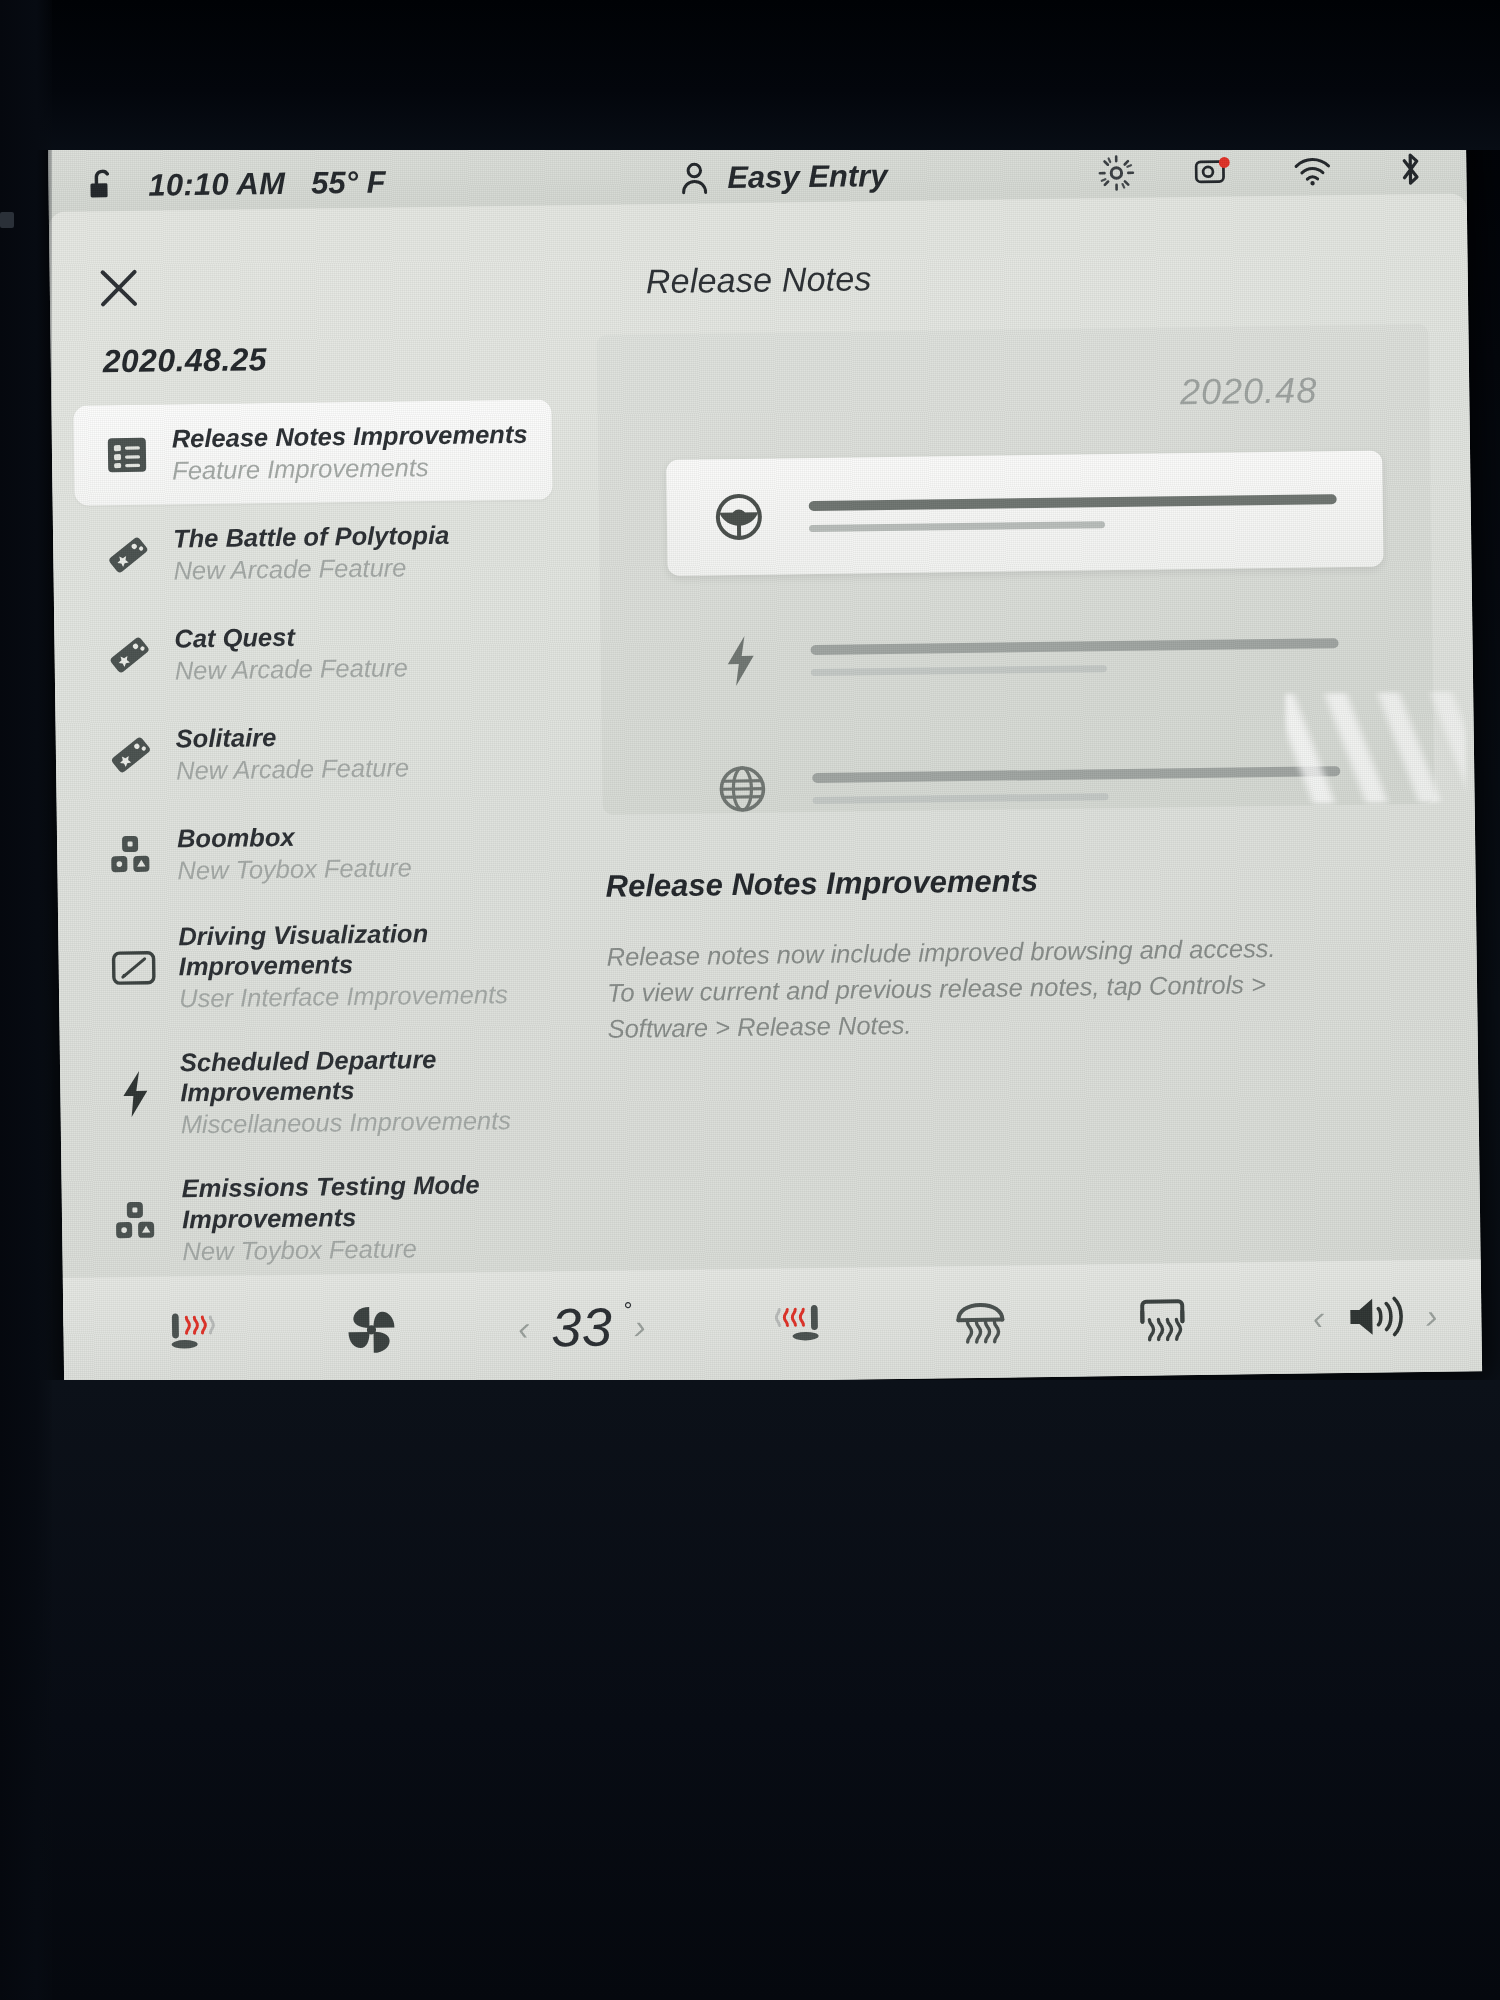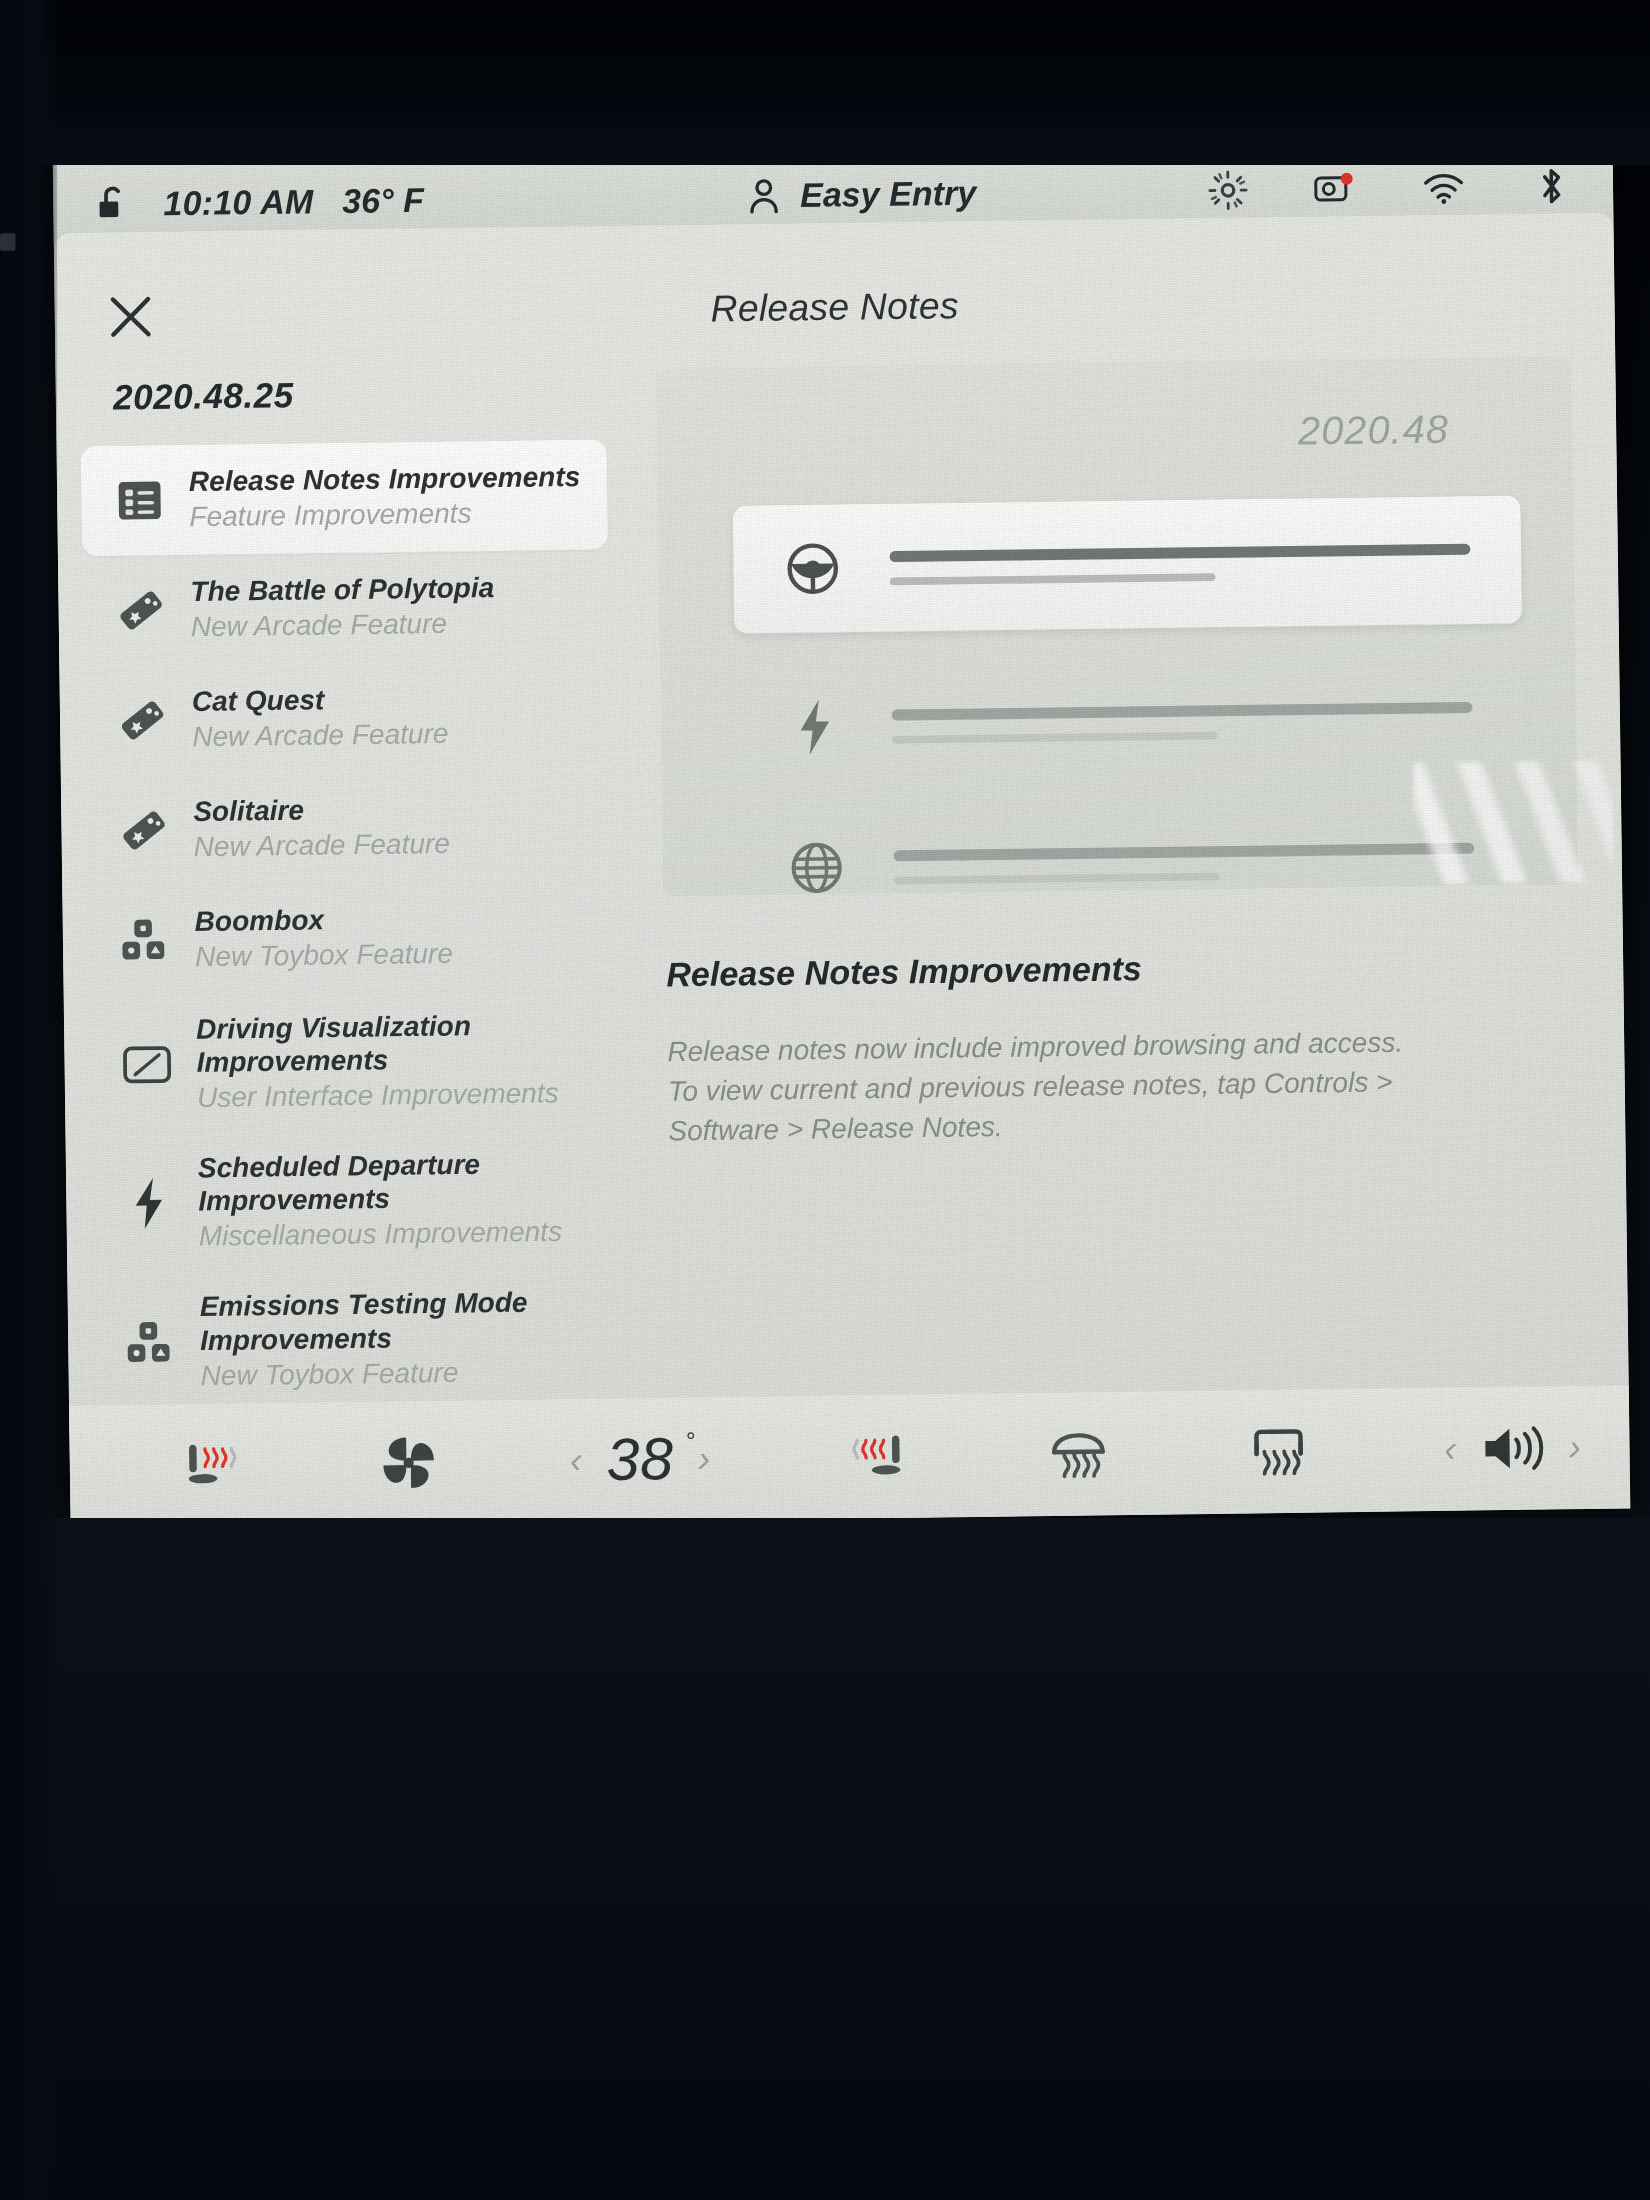--- a/index.html
+++ b/index.html
@@ -190,21 +190,21 @@
 
     <div class="statusbar">
       <div class="sb-left">
         <span class="sb-icon">
           <svg width="30" height="34" viewBox="0 0 30 34">
                 <path d="M9 14V8a6 6 0 0 1 11-3.3" fill="none" stroke="#23272b" stroke-width="3.4" stroke-linecap="round"></path>
                 <rect x="3" y="14" width="17" height="14" rx="1.5" fill="#23272b"></rect>
               </svg>
         </span>
         <span class="sb-time">10:10 AM</span>
-        <span class="sb-temp">36° F</span>
+        <span class="sb-temp">55° F</span>
       </div>
 
       <div class="sb-center">
         <span class="sb-icon">
           <svg width="30" height="34" viewBox="0 0 30 34">
                 <circle cx="15" cy="9" r="6.2" fill="none" stroke="#23272b" stroke-width="3"></circle>
                 <path d="M4 31c0-6.6 4.9-11 11-11s11 4.4 11 11" fill="none" stroke="#23272b" stroke-width="3" stroke-linecap="round"></path>
               </svg>
         </span>
         <span class="sb-profile">Easy Entry</span>
@@ -484,21 +484,21 @@
           <path d="M30 30v21c10 0 16-6 16-12 0-6-7-9-16-9z" fill="#3b4240"></path>
           <path d="M26 30H5c0 10 6 16 12 16 6 0 9-7 9-16z" fill="#3b4240"></path>
           <path d="M30 26h21c0-10-6-16-12-16-6 0-9 7-9 16z" fill="#3b4240"></path>
           <circle cx="28" cy="28" r="4.6" fill="#3b4240"></circle>
         </svg>
       </span>
 
       <span class="temp-group">
         <span class="chev">‹</span>
         <span class="temp-val">
-          <span>38</span><sup>°</sup>
+          <span>33</span><sup>°</sup>
         </span>
         <span class="chev">›</span>
       </span>
 
       <span class="cl-item">
         <svg width="66" height="58" viewBox="0 0 66 58">
           <path d="M50 10c2 0 3.4 1.6 3.4 3.6v18c0 2-1.4 3.4-3.4 3.4s-3.4-1.4-3.4-3.4v-18c0-2 1.4-3.6 3.4-3.6z" fill="#4b5250"></path>
           <ellipse cx="41" cy="41" rx="13" ry="4.2" fill="#4b5250"></ellipse>
           <g fill="none" stroke="#e03228" stroke-width="3" stroke-linecap="round">
             <path d="M39 30c0-4-3-4-3-8s3-4 3-8"></path>

